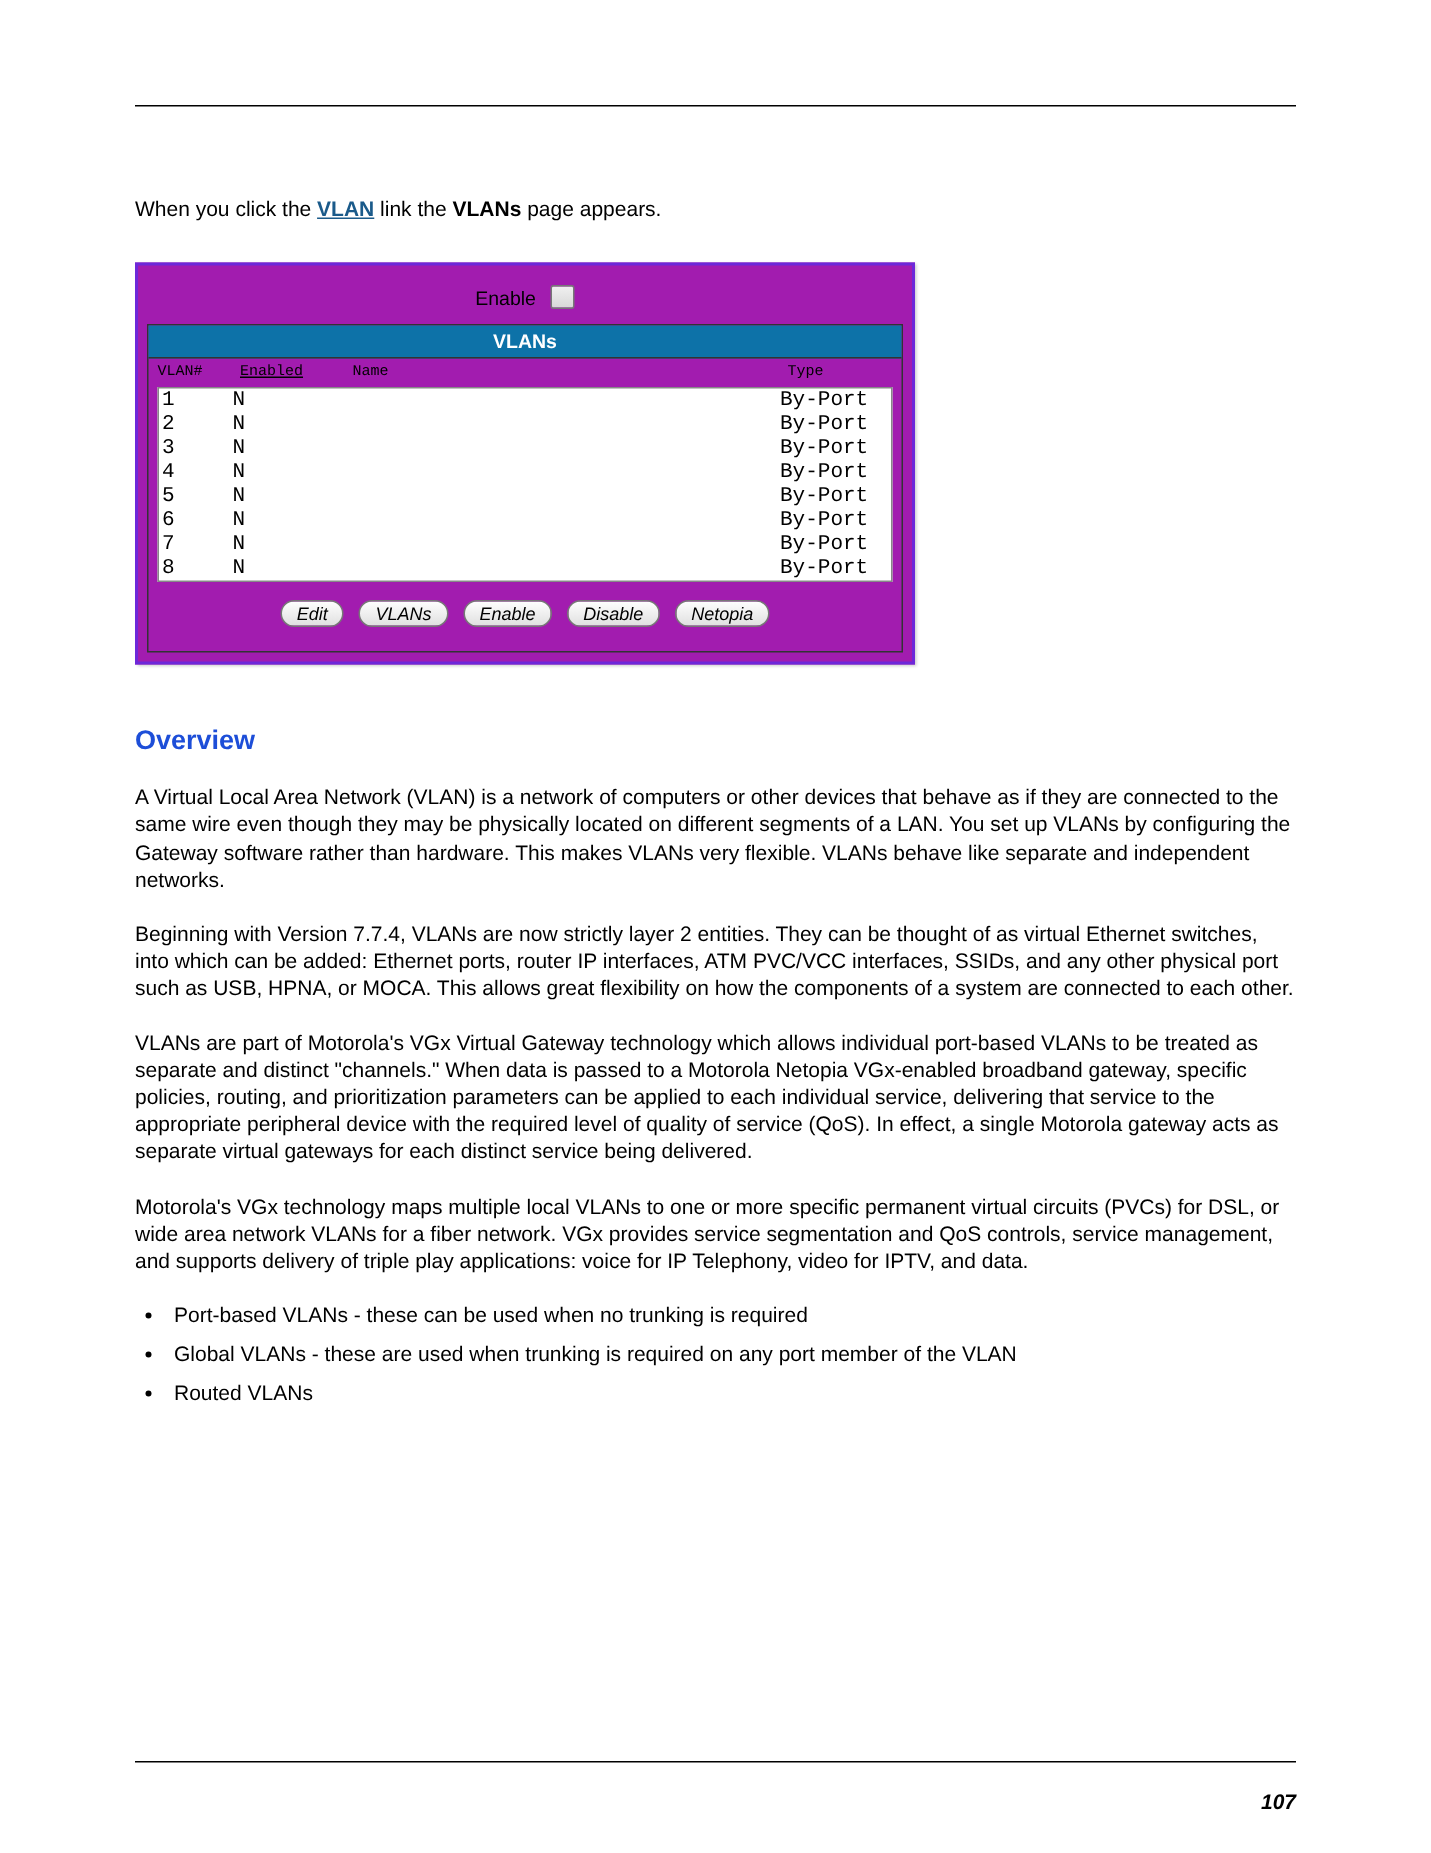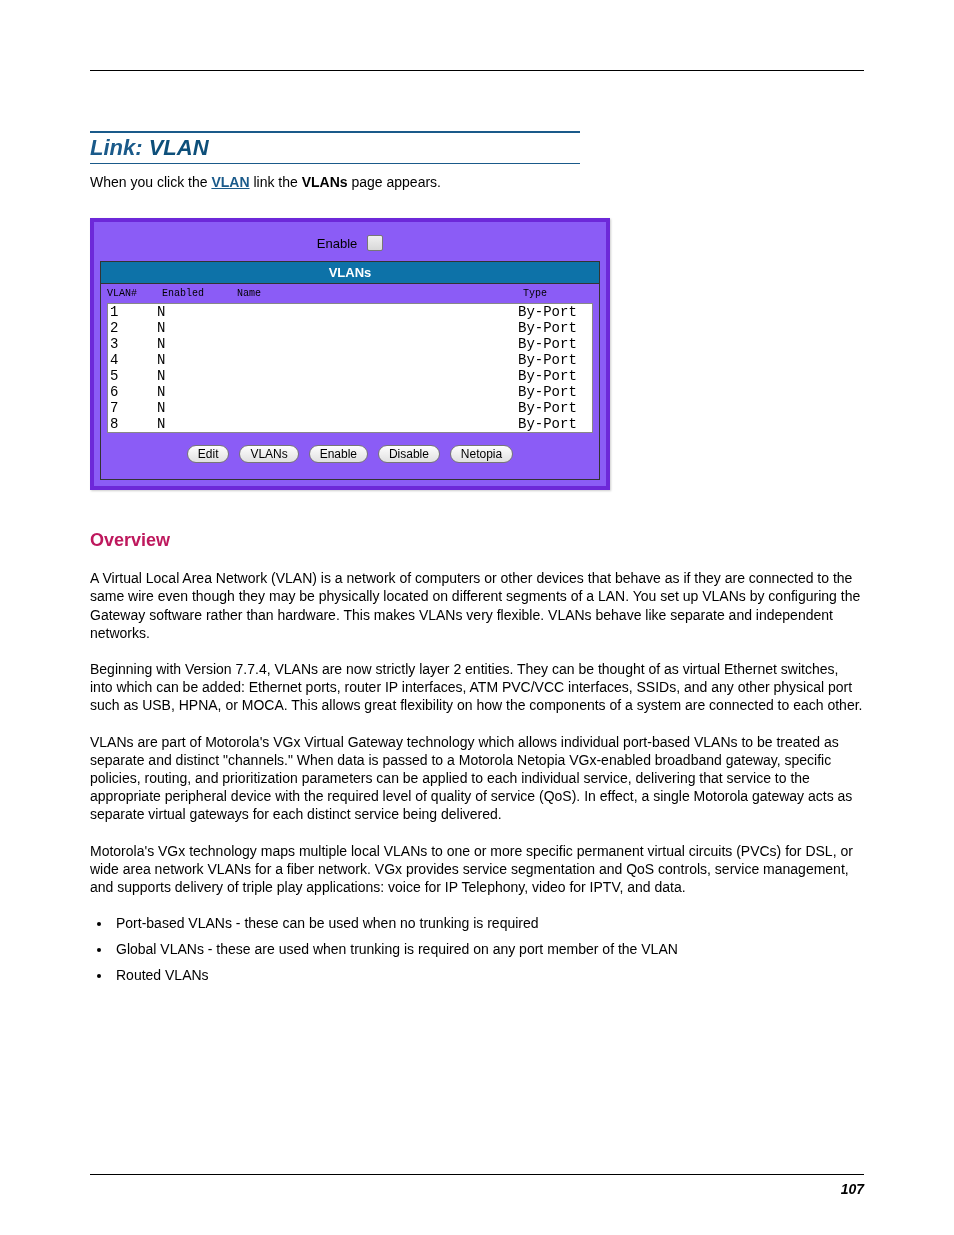--- a/index.html
+++ b/index.html
@@ -41,24 +41,24 @@
   }
   .intro-line .link-text {
     color: #1a5a8a;
     font-weight: bold;
     text-decoration: underline;
   }
   .intro-line .bold {
     font-weight: bold;
   }
   .panel {
-    border: 4px solid #6d28d9;
+    border: 2px solid #6d28d9;
     width: 520px;
     box-sizing: border-box;
-    background: #8b5cf6;
+    background: #a21caf;
     box-shadow: 1px 1px 2px rgba(0,0,0,0.2);
     margin-bottom: 40px;
   }
   .panel-top {
     padding: 12px 0 10px 0;
     text-align: center;
   }
   .enable-label {
     font-family: Verdana, Arial, sans-serif;
     font-size: 13px;
@@ -89,21 +89,21 @@
     padding: 3px 0;
     border-bottom: 1px solid #333;
   }
   .col-headers {
     display: flex;
     font-family: "Courier New", monospace;
     font-size: 10px;
     padding: 4px 6px 2px 6px;
   }
   .col-num { width: 55px; }
-  .col-enabled { width: 75px; }
+  .col-enabled { width: 75px; text-decoration: underline; }
   .col-name { flex: 1; }
   .col-type { width: 70px; text-align: left; }
   .list-wrap {
     padding: 2px 6px 4px 6px;
   }
   .list-box {
     border: 1px solid #888;
     background: #fff;
     font-family: "Courier New", monospace;
     font-size: 14px;
@@ -124,25 +124,26 @@
   .btn {
     display: inline-block;
     font-family: Verdana, Arial, sans-serif;
     font-size: 12px;
     padding: 1px 10px;
     border: 1px solid #777;
     border-radius: 10px;
     background: linear-gradient(#fefefe,#e0e0e0);
     margin: 0 3px;
     cursor: pointer;
+    font-style: italic;
   }
   .overview-title {
     font-size: 18px;
     font-weight: bold;
-    color: #be185d;
+    color: #1d4ed8;
     margin-bottom: 18px;
   }
   .para {
     font-size: 14px;
     line-height: 1.3;
     margin-bottom: 18px;
   }
   .supports-line {
     font-size: 14px;
     margin-bottom: 8px;
@@ -164,35 +165,32 @@
   .bottom-rule {
     position: absolute;
     left: 90px;
     right: 90px;
     bottom: 60px;
     border-top: 1px solid #000;
   }
   .page-num {
     position: absolute;
     right: 90px;
-    bottom: 38px;
+    bottom: 26px;
     font-style: italic;
     font-weight: bold;
     font-size: 14px;
   }
 </style>
 </head>
 <body>
 
 <div class="page">
   <div class="top-rule"></div>
 
-  <div class="section-title">
-    <span>Link: </span><span class="vlan-part">VLAN</span>
-  </div>
 
   <div class="intro-line">
     <span>When you click the </span><span class="link-text">VLAN</span><span> link the </span><span class="bold">VLANs</span><span> page appears.</span>
   </div>
 
   <div class="panel">
     <div class="panel-top">
       <span class="enable-label">Enable</span>
       <span class="enable-check"></span>
     </div>

